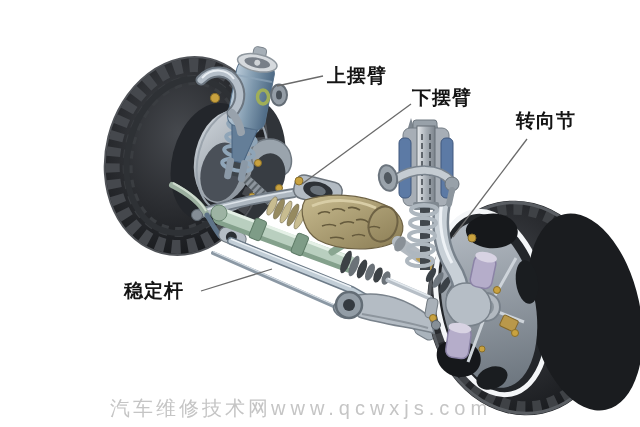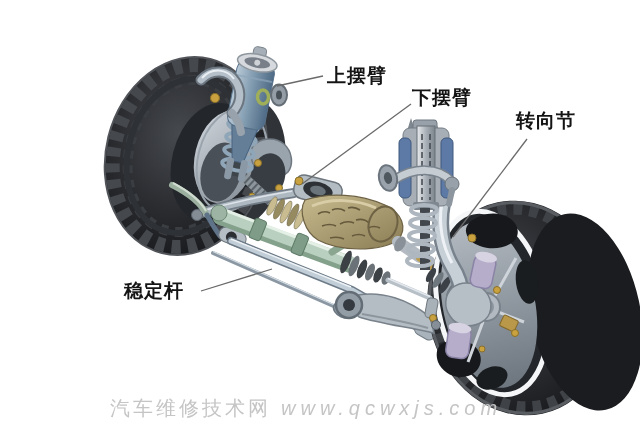--- a/index.html
+++ b/index.html
@@ -13,21 +13,21 @@
     letter-spacing:1px;white-space:nowrap;line-height:1;
   }
   #co-upper{left:327px;top:66px;}
   #co-lower{left:412px;top:88px;}
   #co-knuckle{left:516px;top:111px;}
   #co-stab{left:124px;top:281px;}
   .watermark{
     position:absolute;left:110px;top:398px;font-size:20px;color:#c5c5c5;
     letter-spacing:3px;white-space:nowrap;line-height:1;
   }
-  .watermark .url{letter-spacing:5px;margin-left:10px;font-style:italic;}
+  .watermark .url{letter-spacing:5px;margin-left:0;}
 </style>
 </head>
 <body>
 
 <div class="stage">
 
 <svg width="640" height="427" viewBox="0 0 640 427">
   <defs>
     <radialGradient id="tireGrad" cx="42%" cy="40%" r="70%">
       <stop offset="0%" stop-color="#46494e"></stop>

